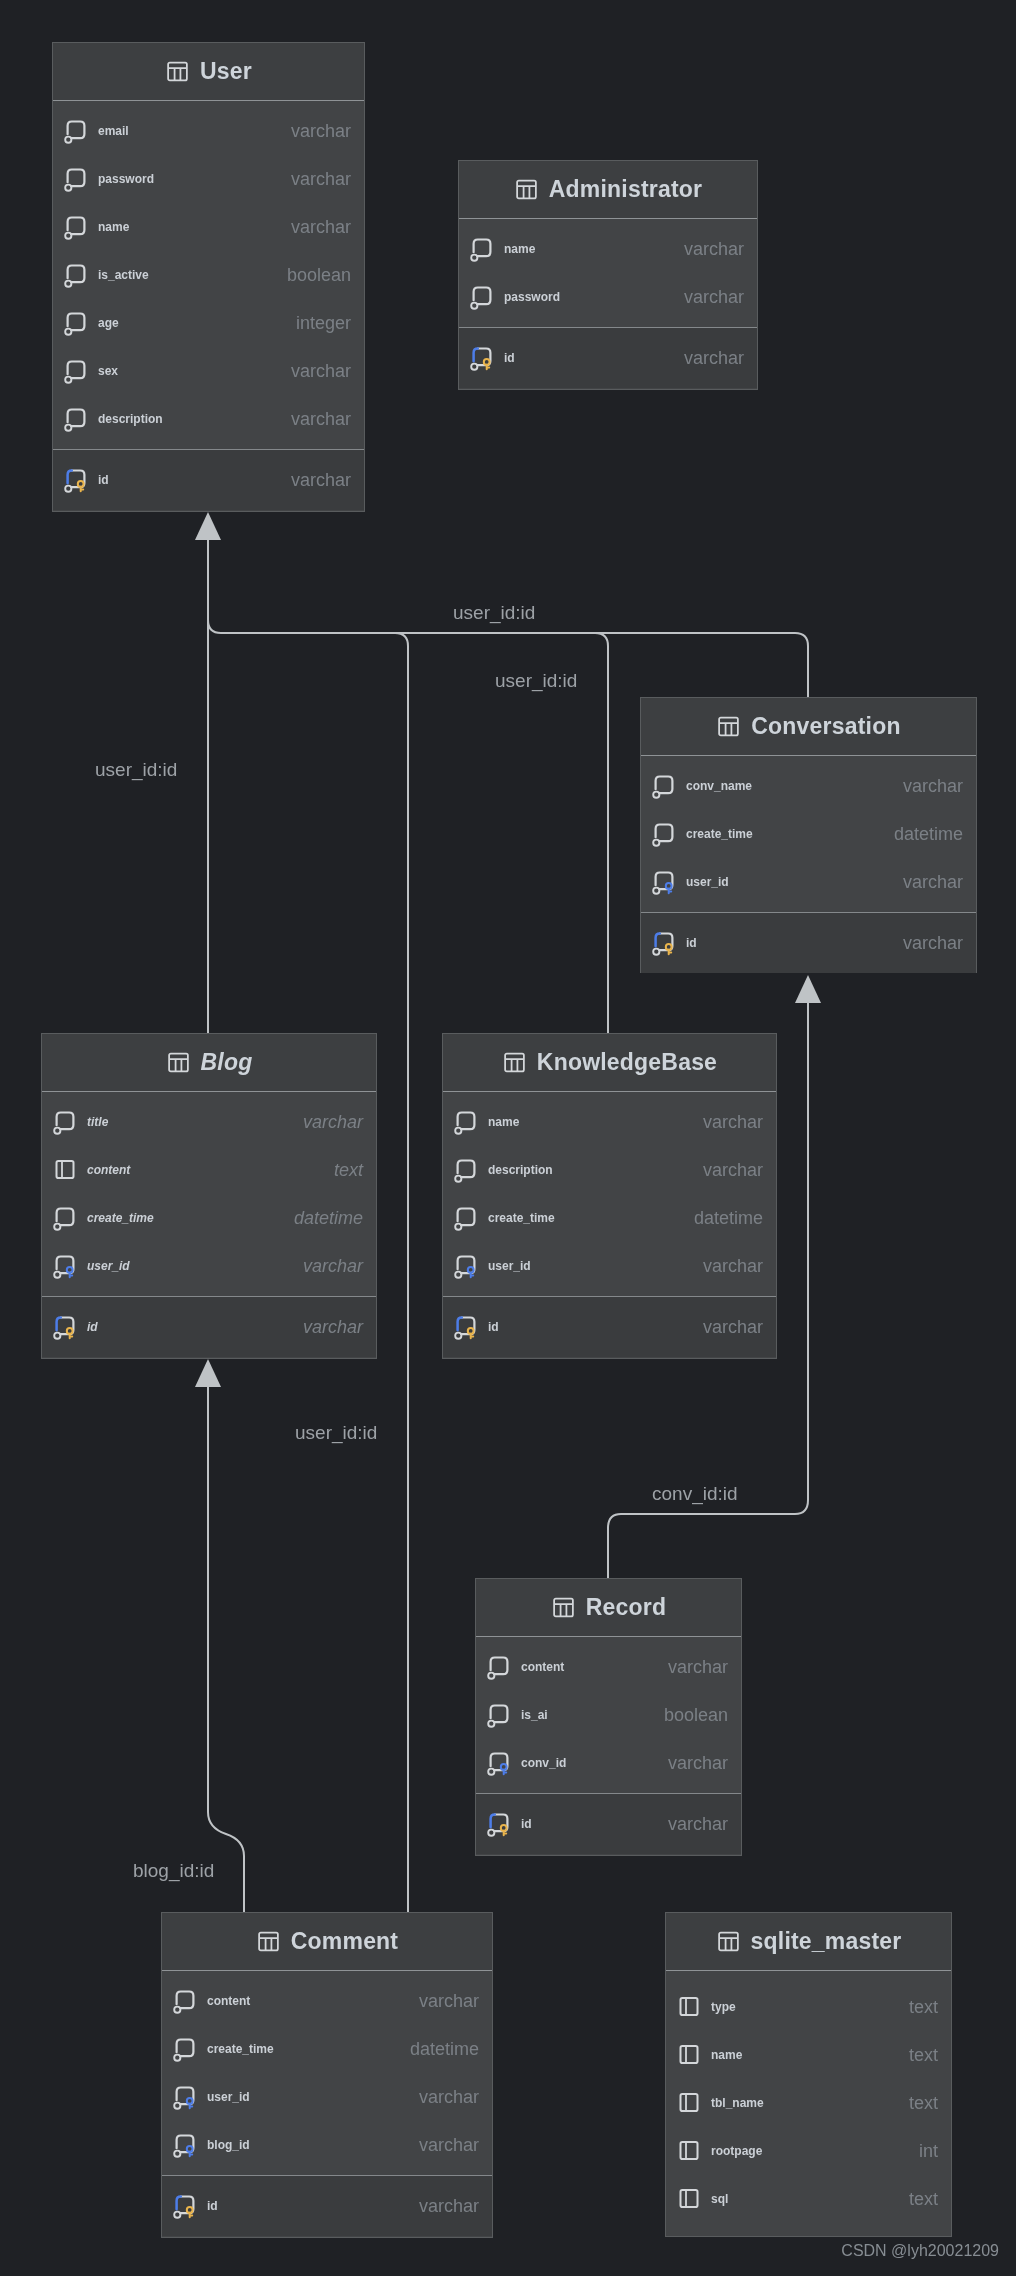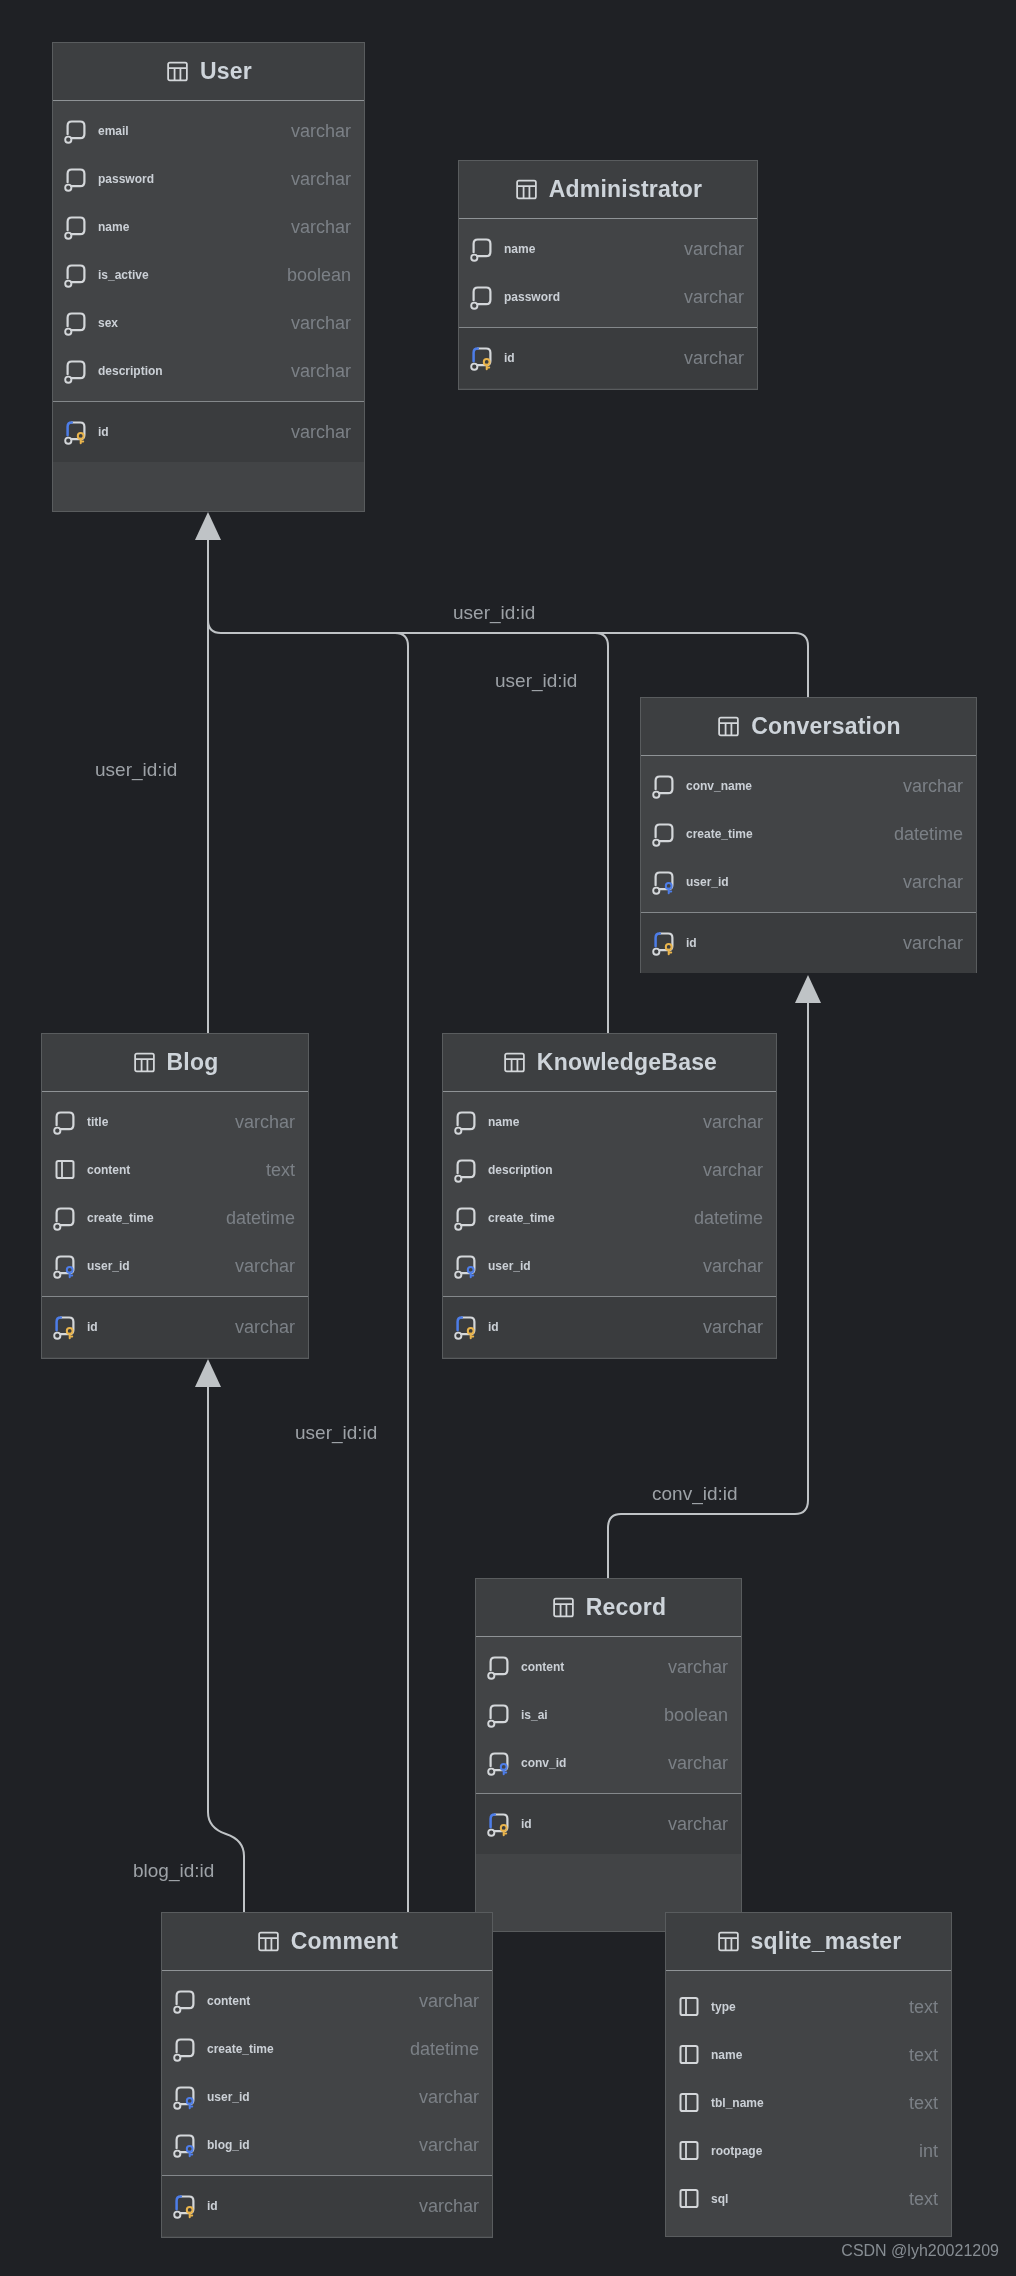--- a/index.html
+++ b/index.html
@@ -99,20 +99,30 @@
     <span class="c-name">is_active</span>
     <span class="c-type">boolean</span>
   </div>
         <div class="row">
     <span class="c-icon">
             <svg width="26" height="26" viewBox="0 0 26 26" fill="none">
               <path d="M 8.6,20.2 H 17.2 Q 21.4,20.2 21.4,16 V 7.7 Q 21.4,3.5 17.2,3.5 H 8.8 Q 4.6,3.5 4.6,7.7 V 16.2" stroke="#d4d7da" stroke-width="2.2" stroke-linecap="round"></path>
               <circle cx="5.3" cy="21.7" r="3.1" stroke="#d4d7da" stroke-width="1.9"></circle>
             </svg>
           </span>
+    <span class="c-name">age</span>
+    <span class="c-type">integer</span>
+  </div>
+        <div class="row">
+    <span class="c-icon">
+            <svg width="26" height="26" viewBox="0 0 26 26" fill="none">
+              <path d="M 8.6,20.2 H 17.2 Q 21.4,20.2 21.4,16 V 7.7 Q 21.4,3.5 17.2,3.5 H 8.8 Q 4.6,3.5 4.6,7.7 V 16.2" stroke="#d4d7da" stroke-width="2.2" stroke-linecap="round"></path>
+              <circle cx="5.3" cy="21.7" r="3.1" stroke="#d4d7da" stroke-width="1.9"></circle>
+            </svg>
+          </span>
     <span class="c-name">sex</span>
     <span class="c-type">varchar</span>
   </div>
         <div class="row">
     <span class="c-icon">
             <svg width="26" height="26" viewBox="0 0 26 26" fill="none">
               <path d="M 8.6,20.2 H 17.2 Q 21.4,20.2 21.4,16 V 7.7 Q 21.4,3.5 17.2,3.5 H 8.8 Q 4.6,3.5 4.6,7.7 V 16.2" stroke="#d4d7da" stroke-width="2.2" stroke-linecap="round"></path>
               <circle cx="5.3" cy="21.7" r="3.1" stroke="#d4d7da" stroke-width="1.9"></circle>
             </svg>
           </span>
@@ -241,21 +251,21 @@
               <circle cx="5.3" cy="21.7" r="3.1" stroke="#d4d7da" stroke-width="1.9"></circle>
               <circle cx="17.7" cy="16.9" r="2.9" stroke="#e9b44c" stroke-width="2"></circle>
   <path d="M 17.7,19.8 V 24.3 M 17.7,22.5 H 20.2" stroke="#e9b44c" stroke-width="2" stroke-linecap="round"></path>
             </svg>
           </span>
     <span class="c-name">id</span>
     <span class="c-type">varchar</span>
   </div>
       </div>
   </div>
-    <div class="table" style="left: 41px; top: 1033px; width: 268px; height: 326px;">
+    <div class="table" style="left: 41px; top: 1033px; width: 336px; height: 326px; font-style: italic;">
     <div class="table-header">
       <span class="t-icon">
           <svg width="25" height="25" viewBox="0 0 24 24" fill="none">
   <g stroke="#d4d7da" stroke-width="1.7">
     <rect x="3" y="3.5" width="18" height="17" rx="1.6"></rect>
     <path d="M 3,8.7 H 21 M 9.2,8.7 V 20.5 M 14.8,8.7 V 20.5"></path>
   </g>
           </svg>
         </span>
       <span class="t-title">Blog</span>
@@ -385,21 +395,21 @@
               <circle cx="5.3" cy="21.7" r="3.1" stroke="#d4d7da" stroke-width="1.9"></circle>
               <circle cx="17.7" cy="16.9" r="2.9" stroke="#e9b44c" stroke-width="2"></circle>
   <path d="M 17.7,19.8 V 24.3 M 17.7,22.5 H 20.2" stroke="#e9b44c" stroke-width="2" stroke-linecap="round"></path>
             </svg>
           </span>
     <span class="c-name">id</span>
     <span class="c-type">varchar</span>
   </div>
       </div>
   </div>
-    <div class="table" style="left: 475px; top: 1578px; width: 267px; height: 354px;">
+    <div class="table" style="left: 475px; top: 1578px; width: 267px; height: 278px;">
     <div class="table-header">
       <span class="t-icon">
           <svg width="25" height="25" viewBox="0 0 24 24" fill="none">
   <g stroke="#d4d7da" stroke-width="1.7">
     <rect x="3" y="3.5" width="18" height="17" rx="1.6"></rect>
     <path d="M 3,8.7 H 21 M 9.2,8.7 V 20.5 M 14.8,8.7 V 20.5"></path>
   </g>
           </svg>
         </span>
       <span class="t-title">Record</span>

